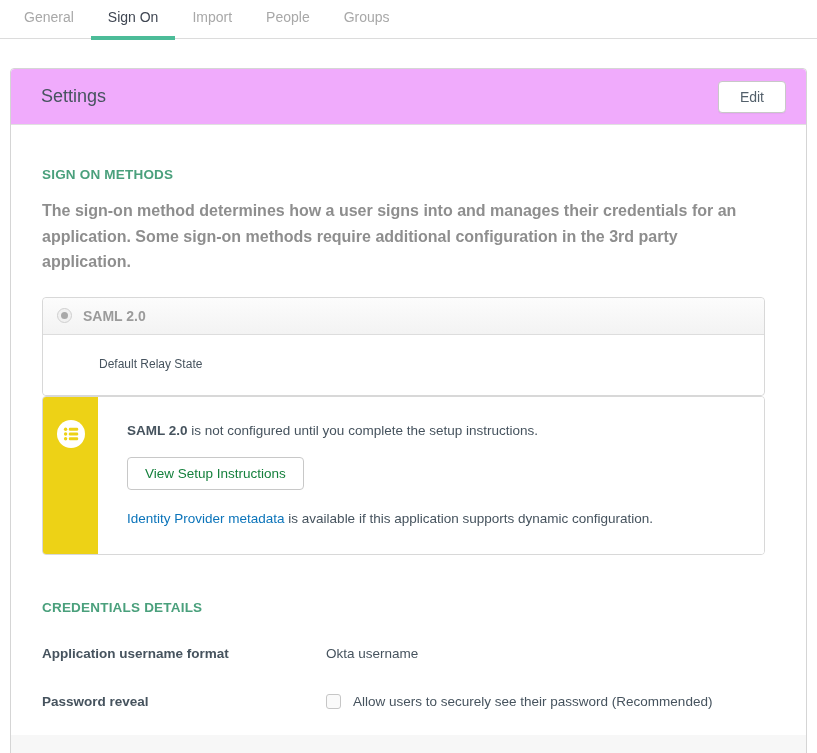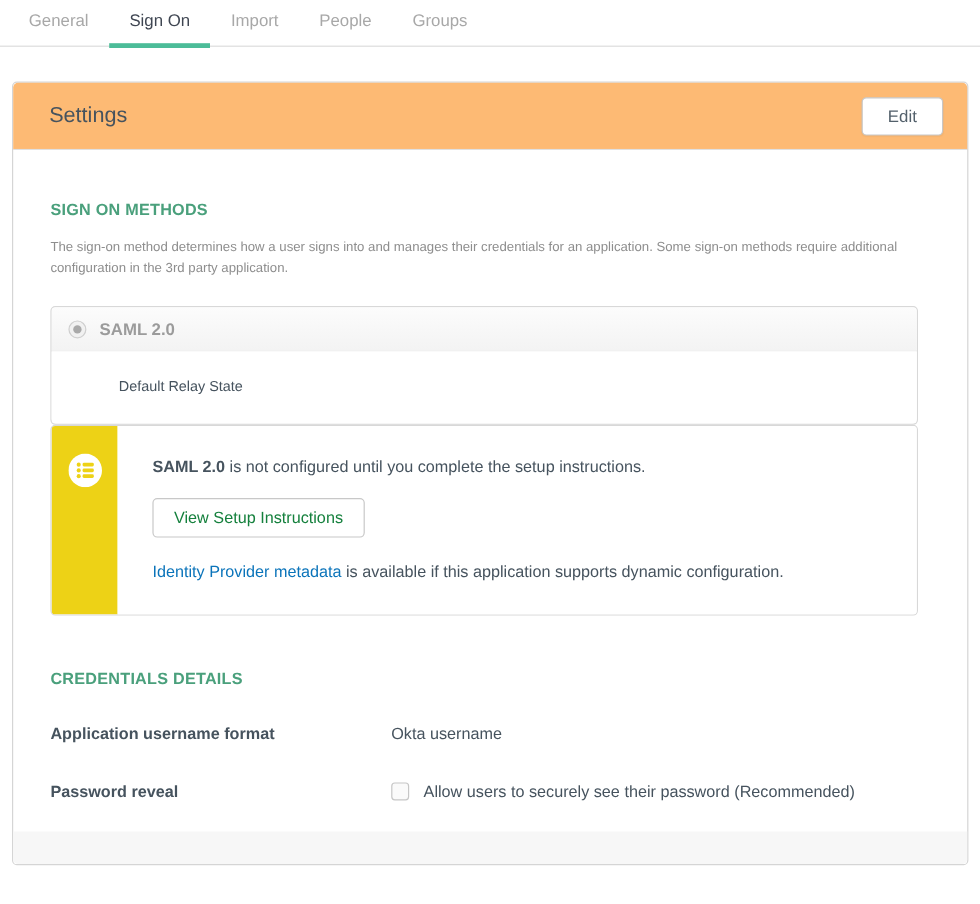--- a/index.html
+++ b/index.html
@@ -39,21 +39,21 @@
 
   
   .panel{
     margin:29px 10px 16px;
     border:1px solid #d5d5d5;
     border-radius:4px;
     background:#fff;
   }
   .panel-header{
     height:56px;
-    background:#fdba74;
+    background:#f0abfc;
     border-bottom:1px solid #e0e0e0;
     border-radius:4px 4px 0 0;
     display:flex;
     align-items:center;
     justify-content:space-between;
     padding:0 20px 0 30px;
   }
   .panel-title{
     font-size:18px;
     font-weight:400;
@@ -74,23 +74,24 @@
   .panel-body{padding:42px 41px 0 31px;}
 
   .section-heading{
     font-size:13.5px;
     font-weight:bold;
     letter-spacing:.2px;
     color:var(--green);
   }
   .description{
     margin-top:16px;
-    font-size:11px;
+    font-size:16px;
     line-height:1.6;
     color:#8e8e8e;
+    font-weight:bold;
   }
 
   
   .method-card{
     margin-top:22px;
     border:1px solid #d8d8d8;
     border-radius:4px;
   }
   .method-card-header{
     display:flex;

